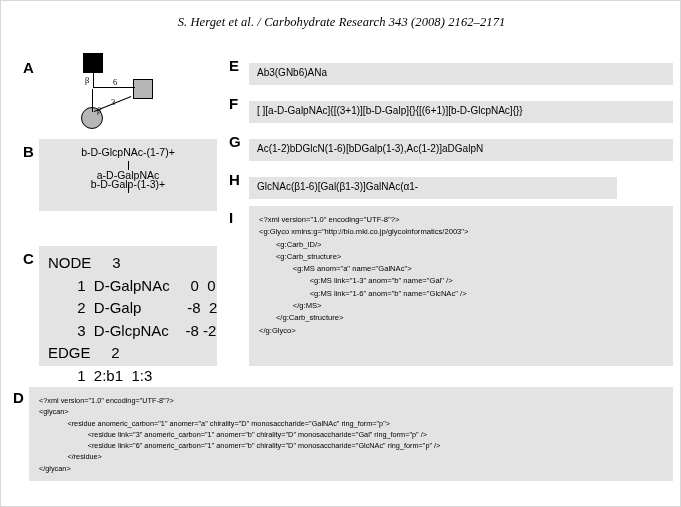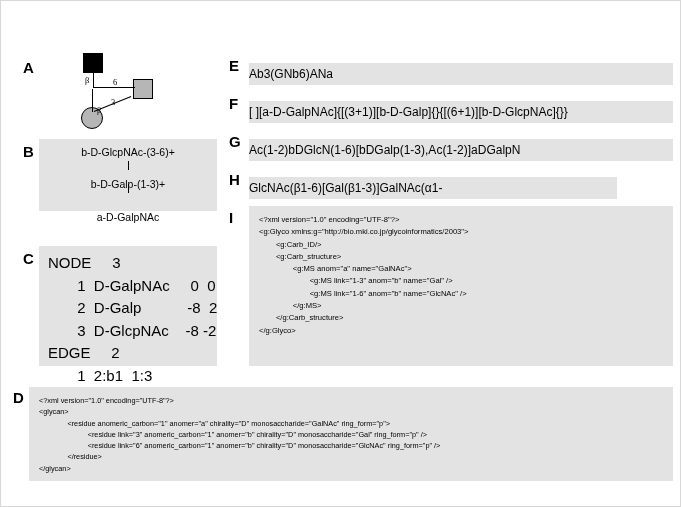--- a/index.html
+++ b/index.html
@@ -94,34 +94,35 @@
     color: #000;
   }
 
   
   #panelD-box { left: 28px; top: 386px; width: 644px; height: 94px; }
 
   
   .eh-box { height: 22px; }
   .eh-text {
     position: absolute;
-    left: 0; top: 4px;
-    font-size: 12px;
+    left: 8px; top: 4px;
+    font-size: 10px;
     color: #000;
     white-space: pre;
   }
 
   
   #panelI-box { left: 248px; top: 205px; width: 424px; height: 160px; }
 </style>
 </head>
 <body>
 
 <div class="page">
 
+  <div class="running-head">S. Herget et al. / Carbohydrate Research 343 (2008) 2162–2171</div>
 
   <div class="panel-letter" style="left:22px; top:58px;">A</div>
   <div id="panelA-fig">
     <div class="sq-black"></div>
     <div class="sq-grey"></div>
     <div class="circ-grey"></div>
 
     <div class="lnk" style="left:32px; top:22px; width:1px; height:14px;"></div>
     <div class="lnk" style="left:32px; top:36px; width:42px; height:1px;"></div>
     <div class="lnk" style="left:31px; top:38px; width:1px; height:22px;"></div>
@@ -129,23 +130,23 @@
     <div class="lnk" style="left:33px; top:60px; width:40px; height:1px; transform:rotate(-22deg); transform-origin:left center;"></div>
 
     <div class="lbl-small" style="left:24px; top:24px;">β</div>
     <div class="lbl-small" style="left:52px; top:26px;">6</div>
     <div class="lbl-small" style="left:50px; top:46px;">3</div>
     <div class="lbl-small" style="left:36px; top:54px;">β</div>
   </div>
 
   <div class="panel-letter" style="left:22px; top:142px;">B</div>
   <div class="gbox" id="panelB-box">
-    <div class="b-line" style="top:7px;">b-D-GlcpNAc-(3-6)+</div>
+    <div class="b-line" style="top:7px;">b-D-GlcpNAc-(1-7)+</div>
     <div class="b-vert" style="left:89px; top:22px; height:9px;"></div>
-    <div class="b-line" style="top:30px;margin-top:42px;">a-D-GalpNAc</div>
+    <div class="b-line" style="top:30px;">a-D-GalpNAc</div>
     <div class="b-vert" style="left:89px; top:45px; height:9px;"></div>
     <div class="b-line" style="top:39px;">b-D-Galp-(1-3)+</div>
   </div>
 
   <div class="panel-letter" style="left:22px; top:249px;">C</div>
   <div class="gbox" id="panelC-box">
     <div class="c-code" style="left:9px; top:6px;">NODE     3
        1  D-GalpNAc     0  0
        2  D-Galp           -8  2
        3  D-GlcpNAc    -8 -2

